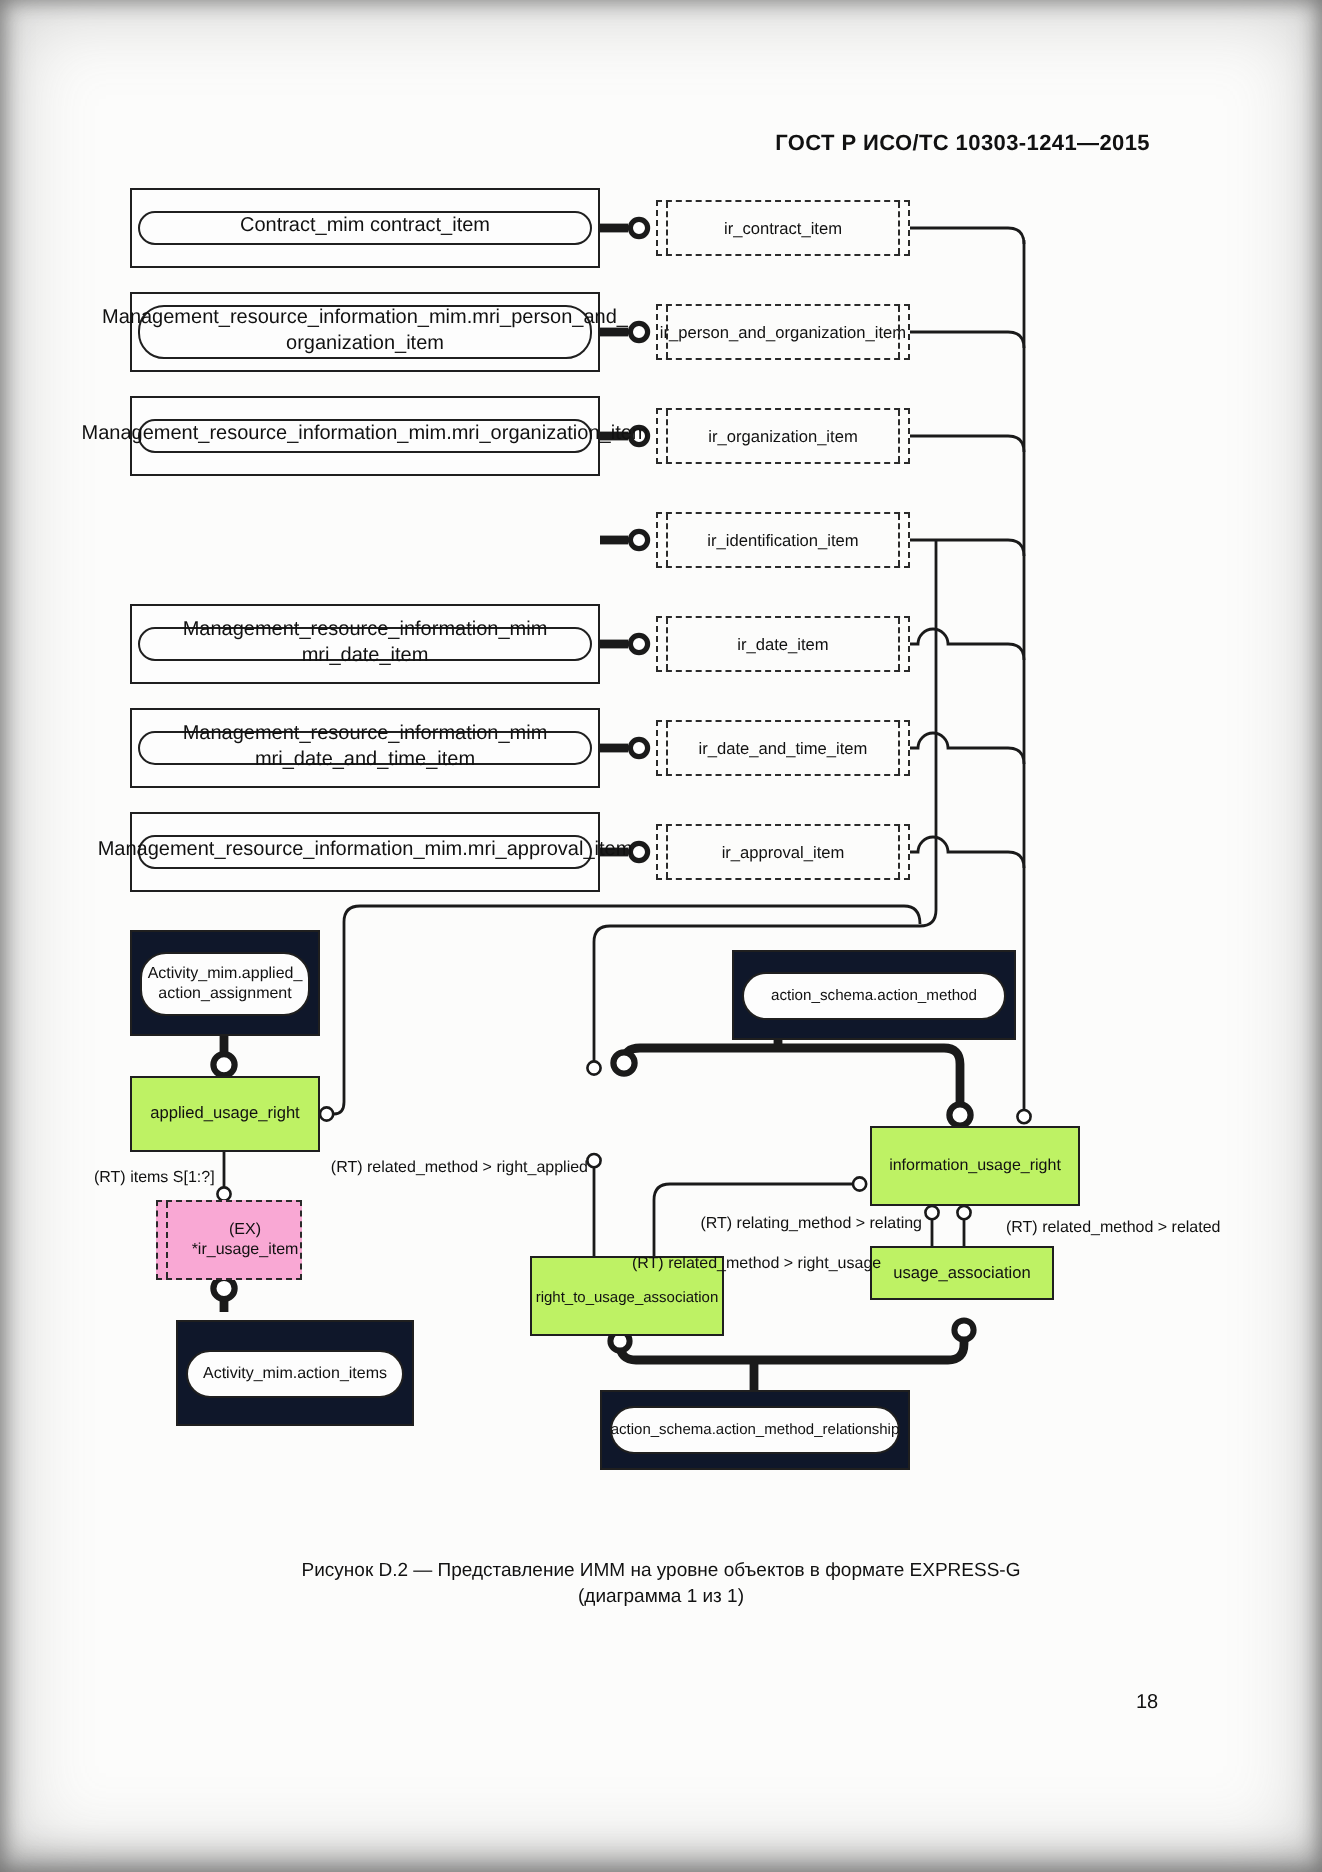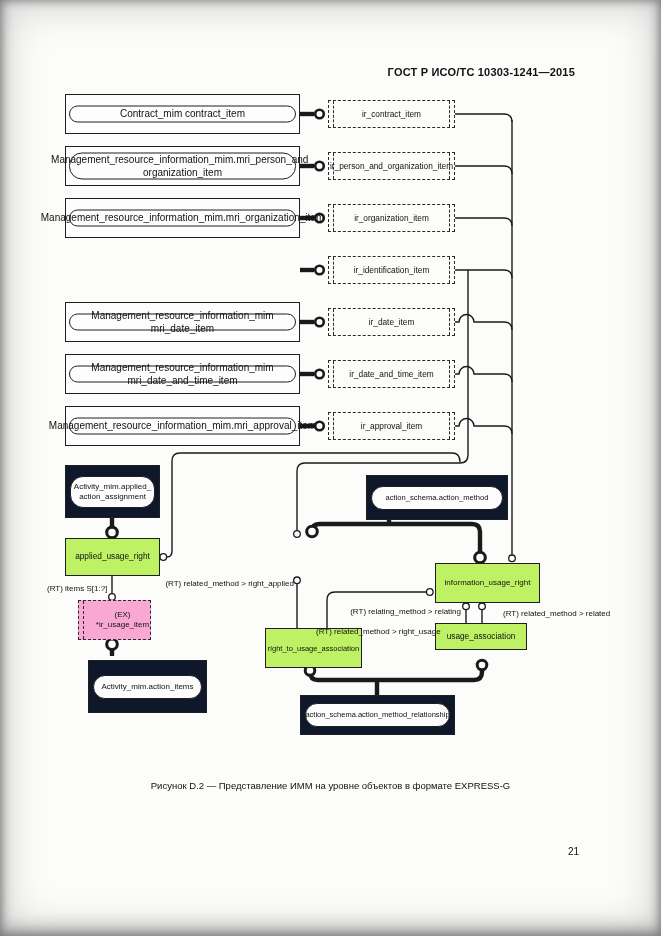--- a/index.html
+++ b/index.html
@@ -96,21 +96,22 @@
       <circle cx="297" cy="580.3" r="3.3" stroke-width="1.3"></circle>
       <circle cx="429.8" cy="592" r="3.3" stroke-width="1.3"></circle>
       <circle cx="466" cy="606.3" r="3.3" stroke-width="1.3"></circle>
       <circle cx="482" cy="606.3" r="3.3" stroke-width="1.3"></circle>
       <circle cx="112" cy="597" r="3.3" stroke-width="1.3"></circle>
     </g>
   </svg>
 
   <div class="hdr">ГОСТ Р ИСО/ТС 10303-1241—2015</div>
   <div class="caption" id="cap1">Рисунок D.2 — Представление ИММ на уровне объектов в формате EXPRESS-G</div>
-  <div class="pagenum">21</div>
+  <div class="caption" id="cap2">(диаграмма 1 из 1)</div>
+  <div class="pagenum">18</div>
 
   <div class="obox r1">
       <div class="stad">Contract_mim contract_item</div>
     </div>
   <div class="obox r2">
       <div class="stad tall">Management_resource_information_mim.mri_person_and_
 organization_item</div>
     </div>
   <div class="obox r3">
       <div class="stad">Management_resource_information_mim.mri_organization_item</div>

